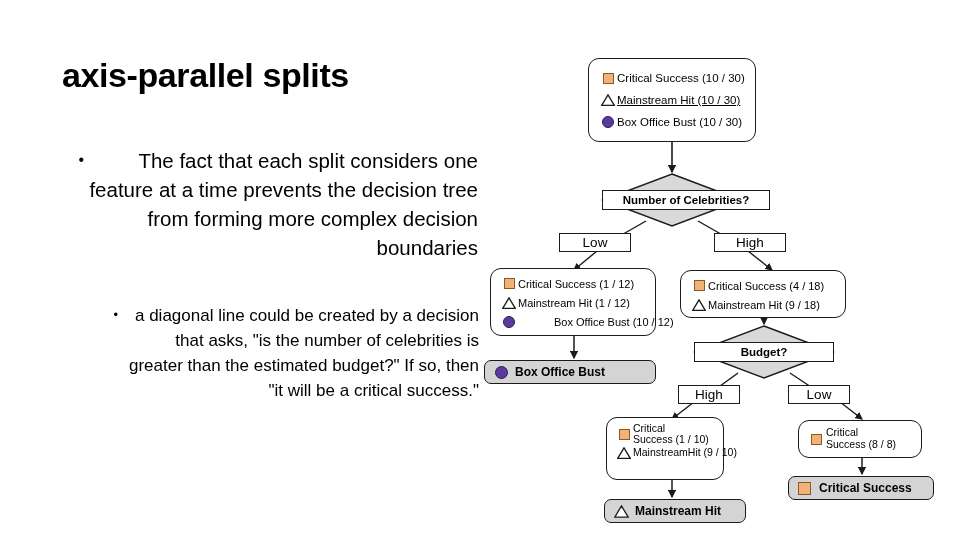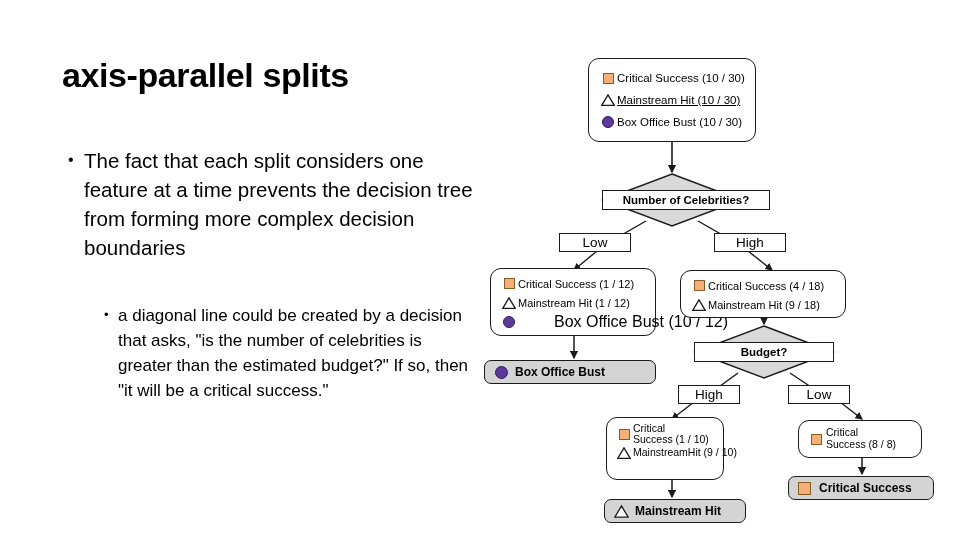--- a/index.html
+++ b/index.html
@@ -16,20 +16,21 @@
     font-family: "Liberation Sans", sans-serif;
     color: #000000;
   }
 
   
   #slide-text {
     position: absolute;
     left: 0; top: 0;
     width: 480px;
     height: 540px;
+    text-align: right;
   }
   #page-title {
     position: absolute;
     left: 62px;
     top: 58px;
     font-size: 34px;
     font-weight: 700;
     letter-spacing: -0.4px;
     line-height: 1.05;
     white-space: nowrap;
@@ -254,21 +255,21 @@
               <polygon points="7,0.8 13.3,11.4 0.7,11.4" fill="#ffffff" stroke="#1b1b1b" stroke-width="1.3"></polygon>
             </svg>
           </span>
       </span>
       <span class="ltext" style="font-size:11px;">Mainstream Hit (1 / 12)</span>
     </div>
     <div class="legend-row" style="height:19px;">
       <span class="glyph" style="width:18px;">
         <span class="circ"></span>
       </span>
-      <span class="ltext" style="font-size:16px;padding-left:36px;">Box Office Bust (10 / 12)</span>
+      <span class="ltext" style="font-size:11px;padding-left:36px;">Box Office Bust (10 / 12)</span>
     </div>
   </div>
 
   <div class="node leaf" style="left:8px; top:312px; width:172px; height:24px; padding:0 10px; display:flex; align-items:center;">
     <span class="glyph" style="width:20px; display:inline-flex; align-items:center;">
       <span class="circ" style="width:13px;height:13px;"></span>
     </span>
     <span style="font-size:12px; font-weight:700;">Box Office Bust</span>
   </div>
 

